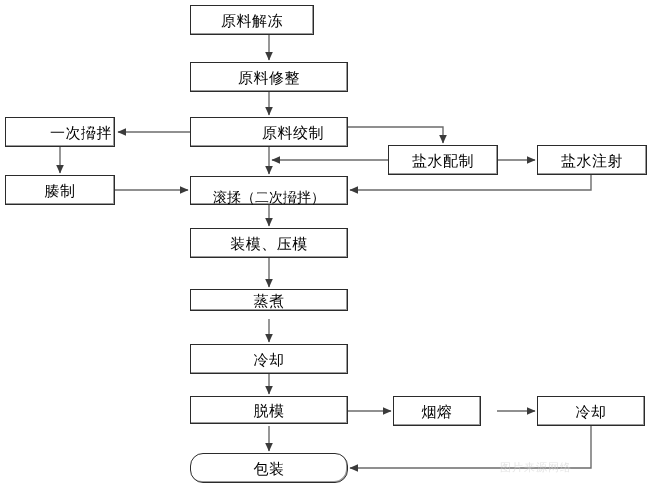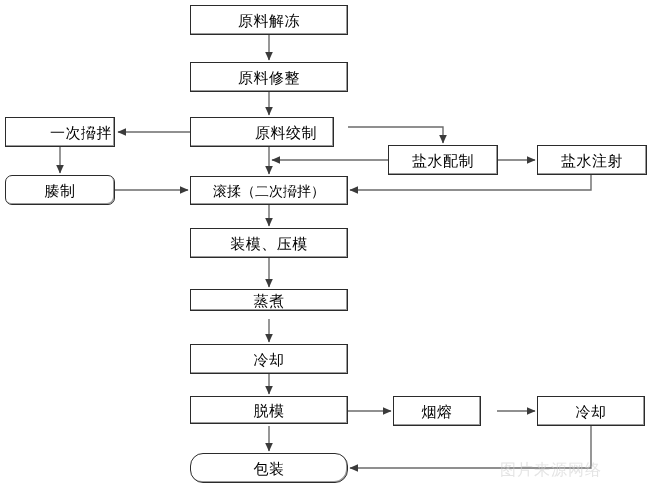--- a/index.html
+++ b/index.html
@@ -42,21 +42,21 @@
     white-space: nowrap;
     z-index: 2;
   }
   .node.small-text {
     font-size: 14px;
     letter-spacing: 0px;
   }
   .watermark {
     position: absolute;
     color: #cfcfcf;
-    font-size: 16px;
+    font-size: 11px;
     letter-spacing: 1px;
     white-space: nowrap;
     z-index: 1;
     opacity: 0.55;
   }
 </style>
 </head>
 <body>
 
 <div id="canvas">
@@ -100,49 +100,49 @@
       <path d="M348,411 L391,411"></path>
 
       <path d="M269,426 L269,451"></path>
 
       <path d="M497,411 L535,411"></path>
 
       <path d="M591,426 L591,468 L350,468"></path>
     </g>
   </svg>
 
-  <div class="node" style="left:190px; top:5px; width:158px; height:30px;">
+  <div class="node" style="left:190px; top:5px; width:124px; height:30px;">
     <span>原料解冻</span>
   </div>
 
   <div class="node" style="left:190px; top:62px; width:158px; height:30px;">
     <span>原料修整</span>
   </div>
 
-  <div class="node" style="left:190px; top:117px; width:144px; height:30px;padding-left:48px;">
+  <div class="node" style="left:190px; top:117px; width:158px; height:30px;padding-left:48px;">
     <span>原料绞制</span>
   </div>
 
   <div class="node" style="left:5px; top:117px; width:110px; height:30px;padding-left:42px;">
     <span>一次搚拌</span>
   </div>
 
-  <div class="node" style="left:5px; top:175px; width:110px; height:30px;border-radius:7px;">
+  <div class="node" style="left:5px; top:175px; width:110px; height:30px;">
     <span>腠制</span>
   </div>
 
   <div class="node" style="left:388px; top:145px; width:110px; height:30px;">
     <span>盐水配制</span>
   </div>
 
   <div class="node" style="left:537px; top:145px; width:110px; height:30px;text-align:right;">
     <span>盐水注射</span>
   </div>
 
-  <div class="node small-text" style="left:190px; top:176px; width:158px; height:29px;">
+  <div class="node small-text" style="left:190px; top:176px; width:158px; height:29px;align-items:flex-end;">
     <span>滚揉（二次搚拌）</span>
   </div>
 
   <div class="node" style="left:190px; top:228px; width:158px; height:30px;">
     <span>装模、压模</span>
   </div>
 
   <div class="node" style="left:190px; top:289px; width:158px; height:22px;">
     <span>蒸煮</span>
   </div>

